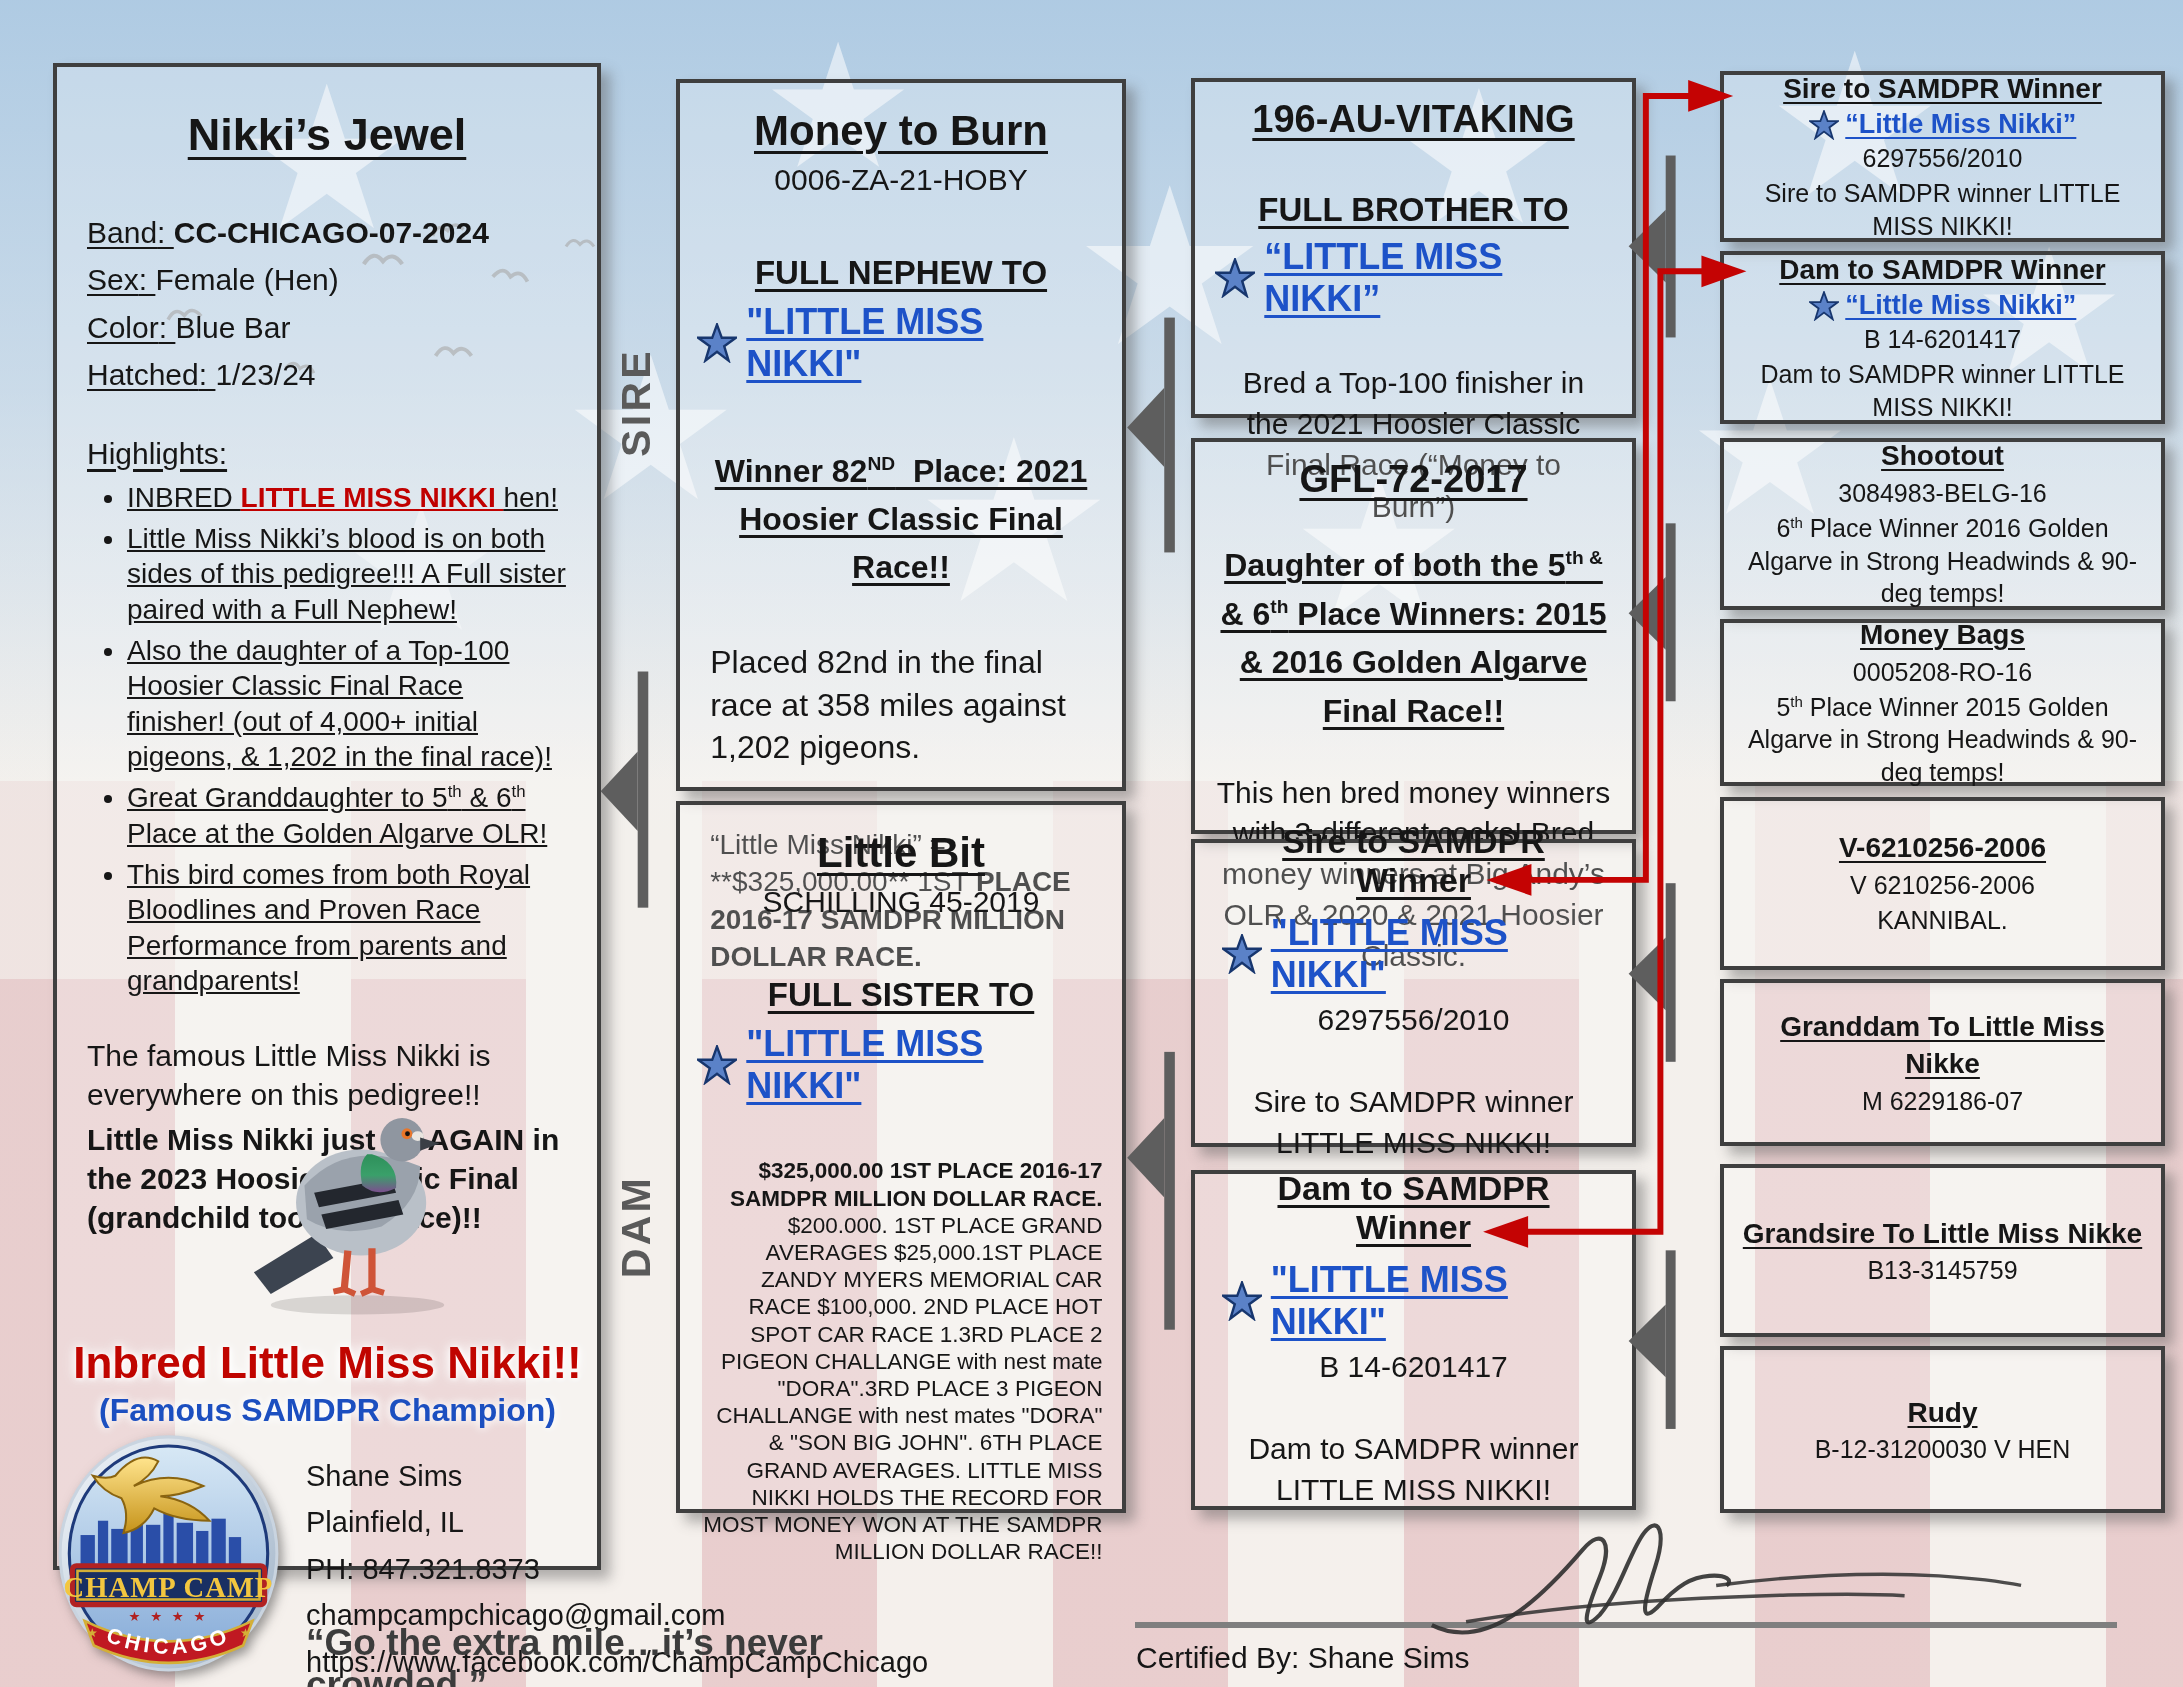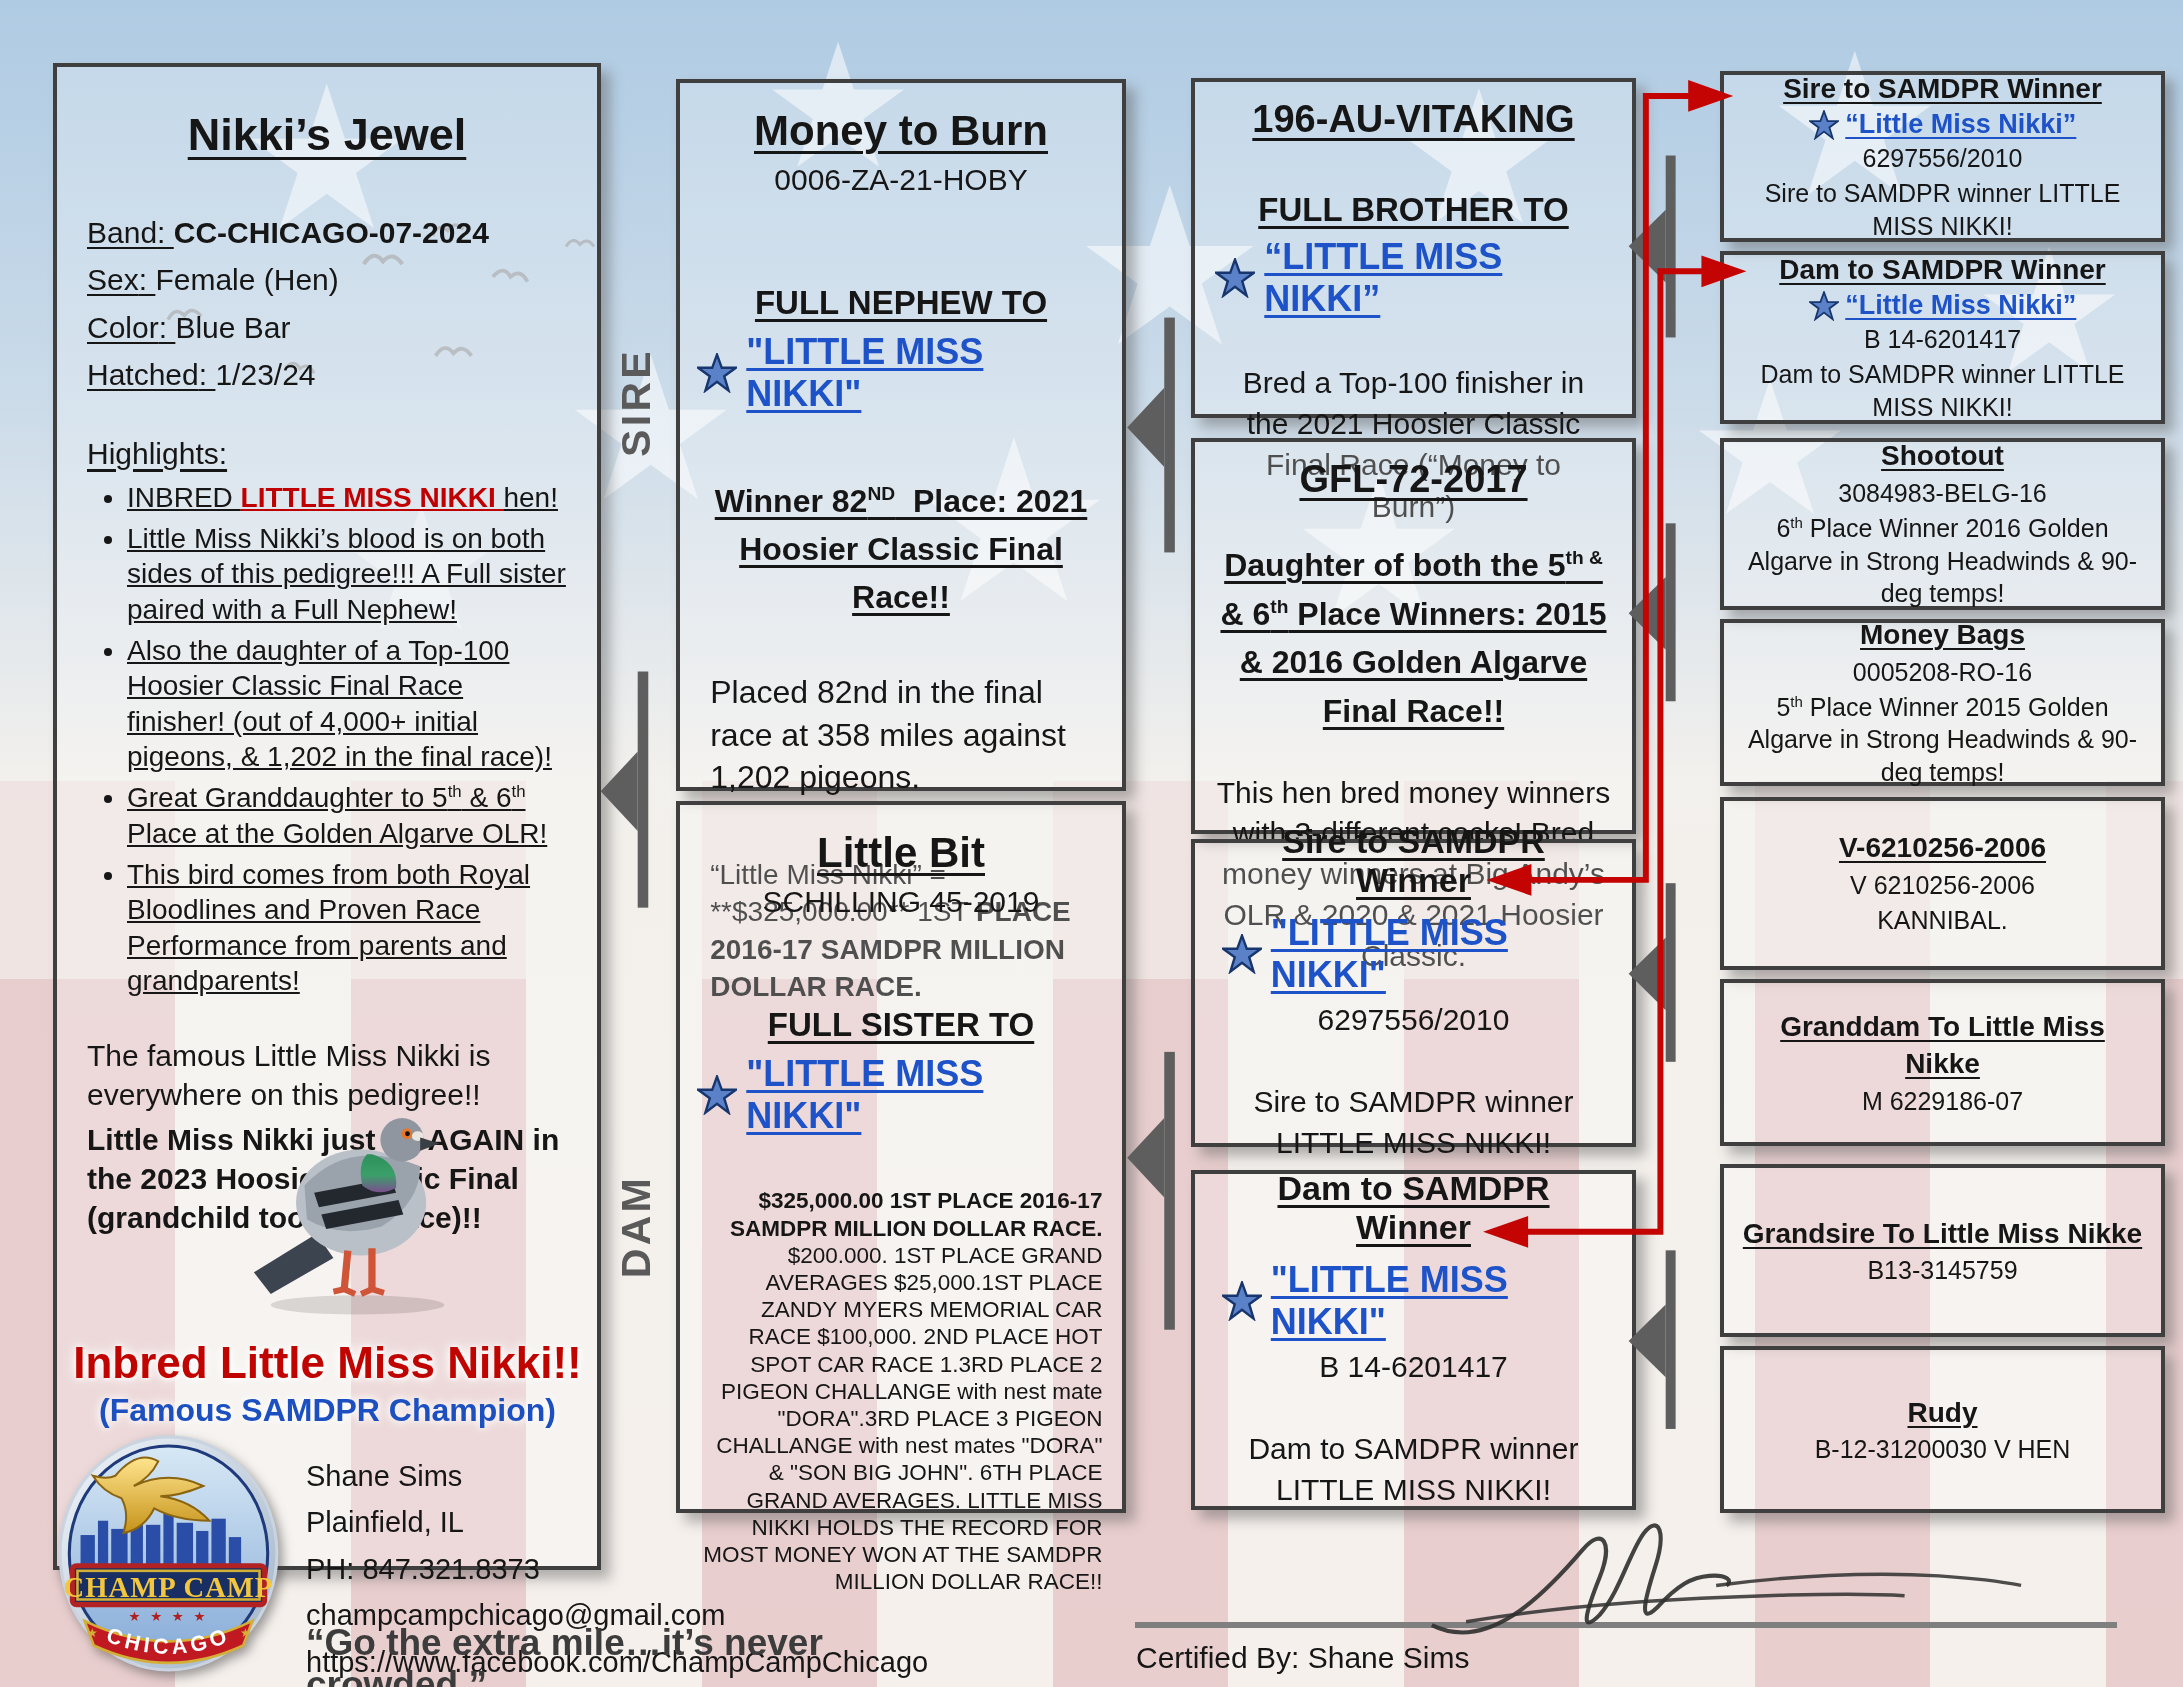--- a/index.html
+++ b/index.html
@@ -40,21 +40,21 @@
   .gen-label{position:absolute;z-index:2;font-weight:bold;color:#5a5a5a;font-size:41px;letter-spacing:3.3px;
     writing-mode:vertical-rl;transform:rotate(180deg);}
   .sire-label{left:613px;top:348px;}
   .dam-label{left:613px;top:1175px;}
   
   .money-box{left:676px;top:79px;width:450px;height:712px;padding:0 17px;}
   .littlebit-box{left:676px;top:801px;width:450px;height:712px;padding:0 17px;}
   .box-title{font-size:42px;font-weight:bold;text-align:center;margin-top:24px;
     text-decoration:underline;text-decoration-thickness:3.3px;text-underline-offset:6px;}
   .band-line{font-size:30px;text-align:center;margin-top:8px;}
-  .relation{font-size:33px;font-weight:bold;text-align:center;margin-top:87px;
+  .relation{font-size:33px;font-weight:bold;text-align:center;margin-top:57px;
     text-decoration:underline;text-decoration-thickness:2.6px;text-underline-offset:5.3px;}
   .money-box .star-row,.littlebit-box .star-row{margin-top:9.3px;}
   .money-box .blue-link,.littlebit-box .blue-link{font-size:36px;}
   .win-line{font-size:32px;font-weight:bold;text-align:center;margin:62px 4px 0;line-height:1.5;
     text-decoration:underline;text-decoration-thickness:2.6px;text-underline-offset:5.3px;}
   .mb-body1{font-size:32px;line-height:1.33;margin:50px 13.2px 0;}
   .mb-body2{font-size:28px;line-height:1.34;margin:57px 13.2px 0;}
   .lb-body{font-size:22.5px;line-height:1.21;text-align:right;margin:50px 2.6px 0;}
   
   .vitaking-box{left:1191px;top:78px;width:445px;height:340px;padding:0 20px;}

